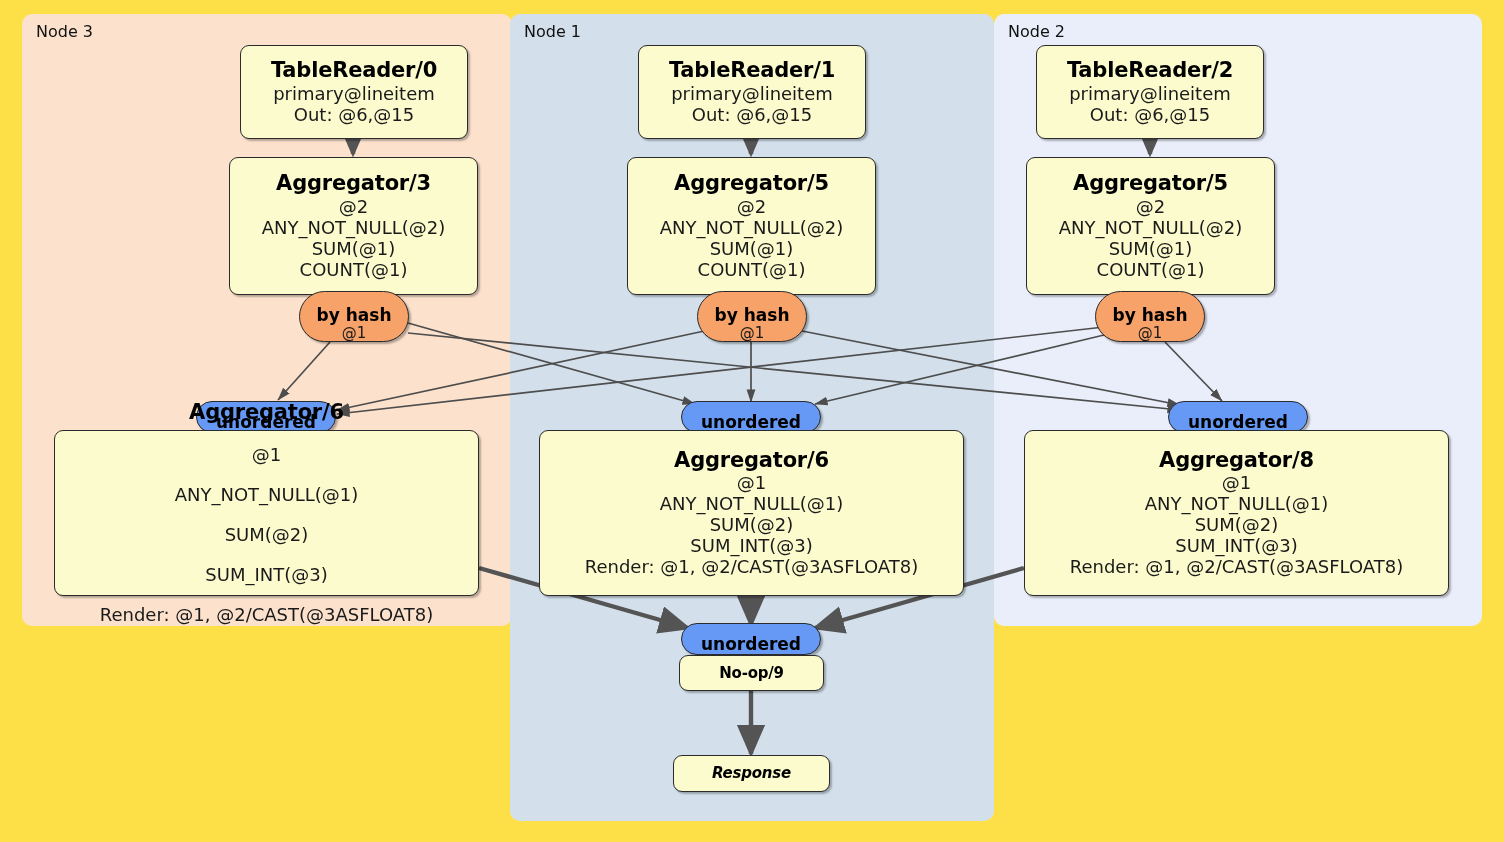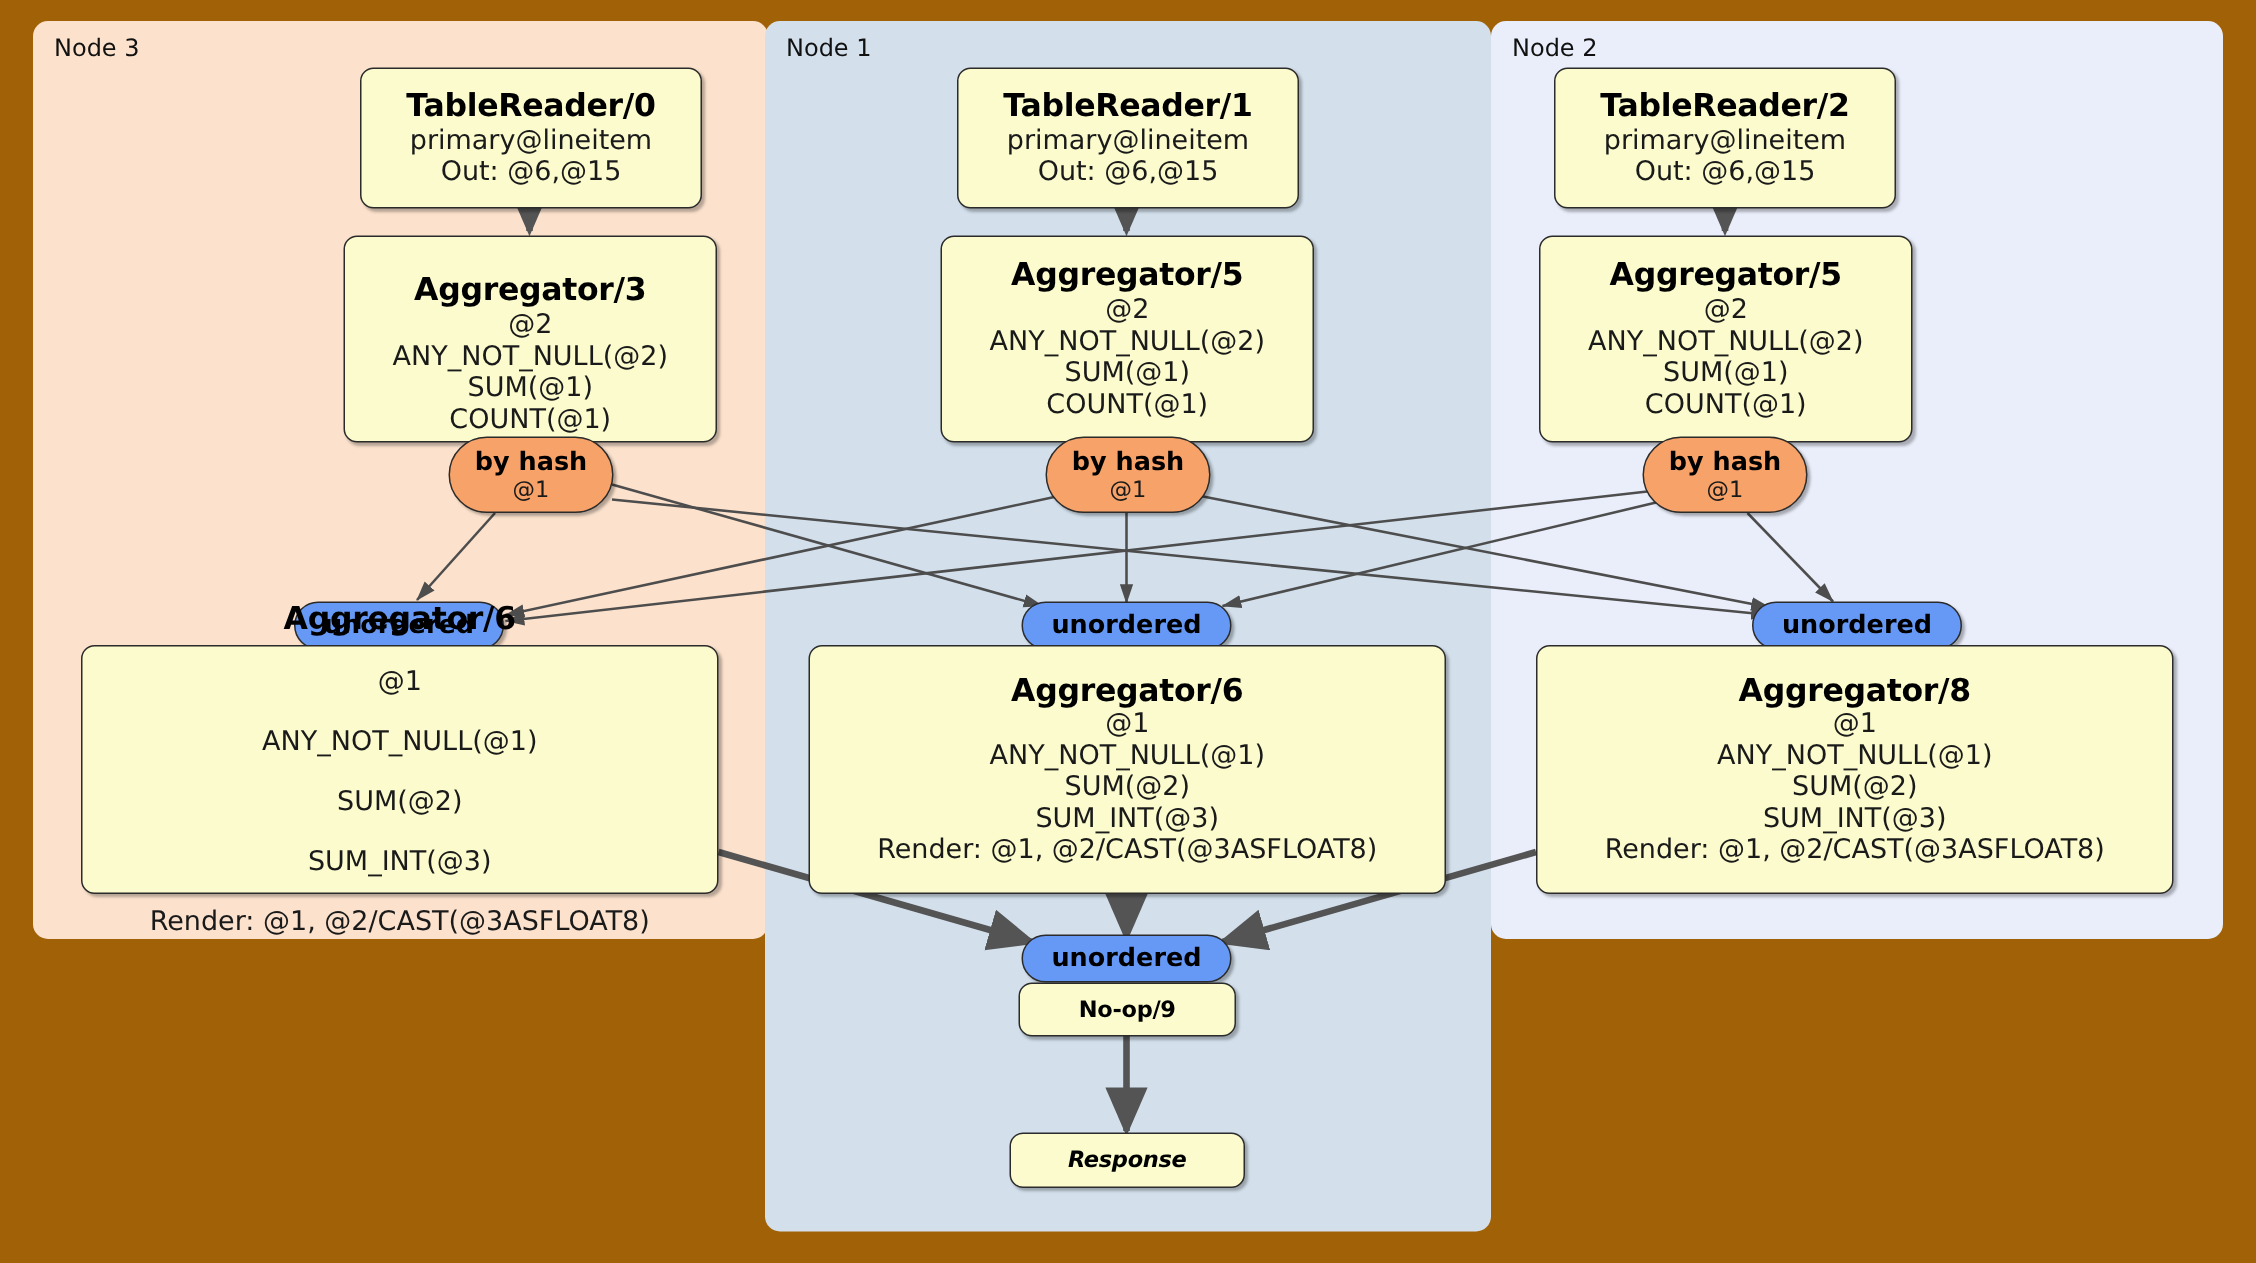--- a/index.html
+++ b/index.html
@@ -7,21 +7,21 @@
     padding: 0;
     background: #ffffff;
   }
   body {
     font-family: "DejaVu Sans", sans-serif;
   }
   #canvas {
     position: relative;
     width: 1504px;
     height: 842px;
-    background: #a16207;
+    background: #fde047;
     overflow: hidden;
   }
   .panel {
     position: absolute;
     border-radius: 10px;
     box-sizing: border-box;
   }
   .panel-label {
     position: absolute;
     left: 14px;
@@ -70,21 +70,21 @@
   .box.small .title {
     font-size: 15px;
   }
   .oval {
     border-radius: 999px;
     border: 1.6px solid #2b2b2b;
     box-shadow: 2px 2px 2px rgba(0,0,0,0.3);
     display: flex;
     flex-direction: column;
     align-items: center;
-    justify-content: center;
+    justify-content: flex-end;
   }
   .oval.hash {
     background: #f6a268;
   }
   .oval.ord {
     background: #6699f5;
   }
   .oval .ttl {
     font-weight: bold;
     font-size: 17px;
@@ -151,21 +151,21 @@
       <path d="M751,690 L751,754"></path>
     </g>
   </svg>
 
   <div class="node box" style="left:240px; top:45px; width:228px; height:94px;">
     <div class="title">TableReader/0</div>
     <div class="line">primary@lineitem</div>
     <div class="line">Out: @6,@15</div>
   </div>
 
-  <div class="node box" style="left:229px; top:157px; width:249px; height:138px;justify-content:flex-end;">
+  <div class="node box" style="left:229px; top:157px; width:249px; height:138px;">
     <div class="title">Aggregator/3</div>
     <div class="line">@2</div>
     <div class="line">ANY_NOT_NULL(@2)</div>
     <div class="line">SUM(@1)</div>
     <div class="line">COUNT(@1)</div>
   </div>
 
   <div class="node oval hash" style="left:299px; top:291px; width:110px; height:51px;">
     <div class="ttl">by hash</div>
     <div class="sub">@1</div>

